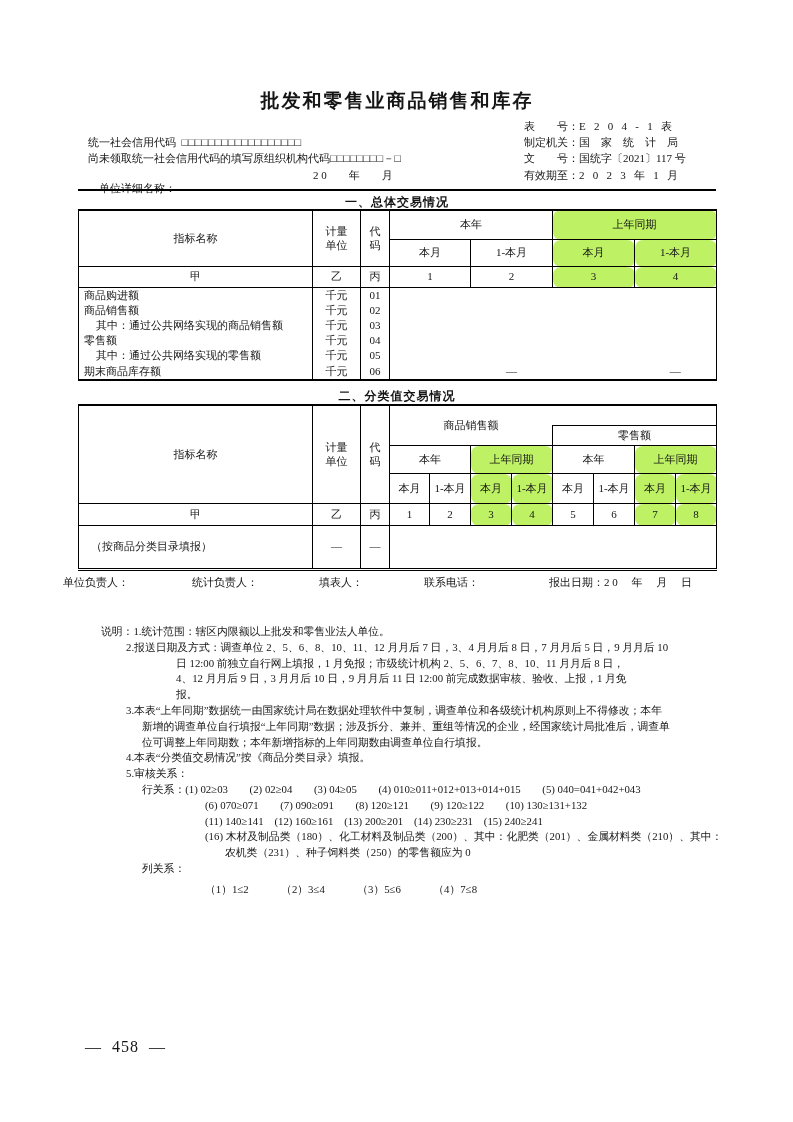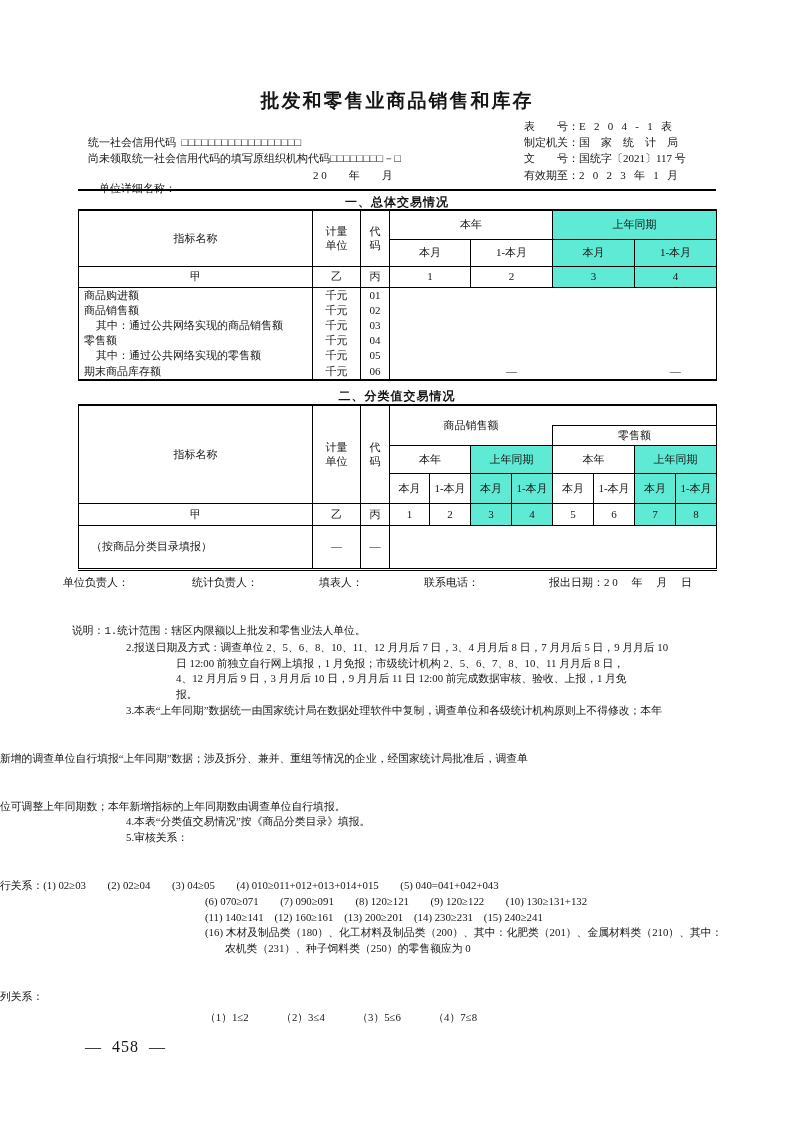--- a/index.html
+++ b/index.html
@@ -26,21 +26,21 @@
   .sec1{top:194px;}
   .sec2{top:388px;}
   
   table.t{position:absolute;left:78px;width:638px;border-collapse:collapse;table-layout:fixed;
     border-left:1px solid #000;border-right:1px solid #000;
     border-top:2px solid #000;background:#fff;}
   table.t1{top:209px;border-bottom:2px solid #000;}
   table.t2{top:404px;border-bottom:3px double #000;}
   .t th,.t td{border:1px solid #000;padding:0;font-size:11px;font-weight:normal;
     text-align:center;vertical-align:middle;line-height:1.25;color:#151515;}
-  .sh{background:#5eead4;}
+  .sh{background:#bef264;border-radius:8px;}
   .w2{display:inline-block;width:2.1em;line-height:1.3;}
   .w1{display:inline-block;width:1.1em;line-height:1.3;}
   
   .t1 tr.h1 th{height:28px;}
   .t1 tr.h2 th{height:26px;}
   .t1 tr.stub td{height:20px;}
   .t1 tr.b td{height:15.2px;}
   
   .t2 tr.hA th,.t2 tr.hA td{height:19px;}
   .t2 tr.hB th{height:19px;}
@@ -59,21 +59,21 @@
   .t2 th.gs{border-right:none;}
   .t2 td.blank{border-left:none;border-bottom:none;border-top:none;}
   .t2 th.gr{border-top:1px solid #000;border-left:1px solid #000;}
   
   .sig{position:absolute;top:575px;left:0;width:793px;font-size:11px;}
   .sig span{position:absolute;white-space:pre;}
   .sg1{left:63px;} .sg2{left:192px;} .sg3{left:319px;} .sg4{left:424px;} .sg5{left:549px;}
   
   .notes{position:absolute;top:624px;left:0;width:793px;font-size:10.8px;}
   .nl{white-space:pre;line-height:15.8px;}
-  .n-a{padding-left:72px;font-family:Liberation Mono, monospace;} .n-b{padding-left:126px;} .n-c{margin-top:32px;}
+  .n-a{padding-left:101px;} .n-b{padding-left:126px;} .n-c{padding-left:142px;}
   .n-d{padding-left:176px;} .n-e{padding-left:205px;} .n-f{padding-left:225px;}
   .gap{margin-top:5px;}
   
   .pageno{position:absolute;left:85px;top:1038px;font-size:16px;white-space:pre;letter-spacing:1px;}
 </style>
 </head>
 <body>
 
 <div class="page">
 

